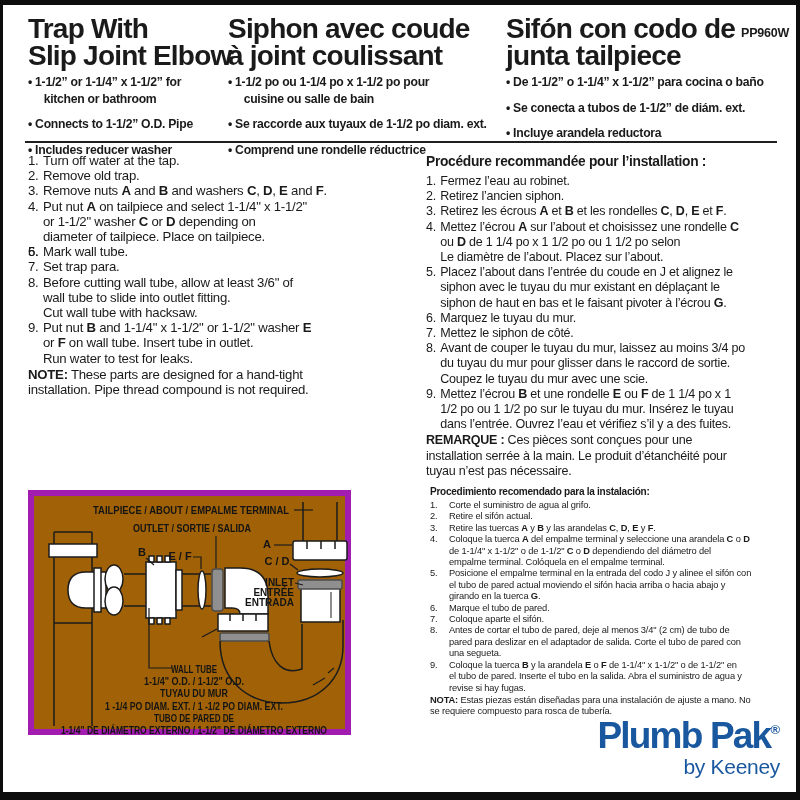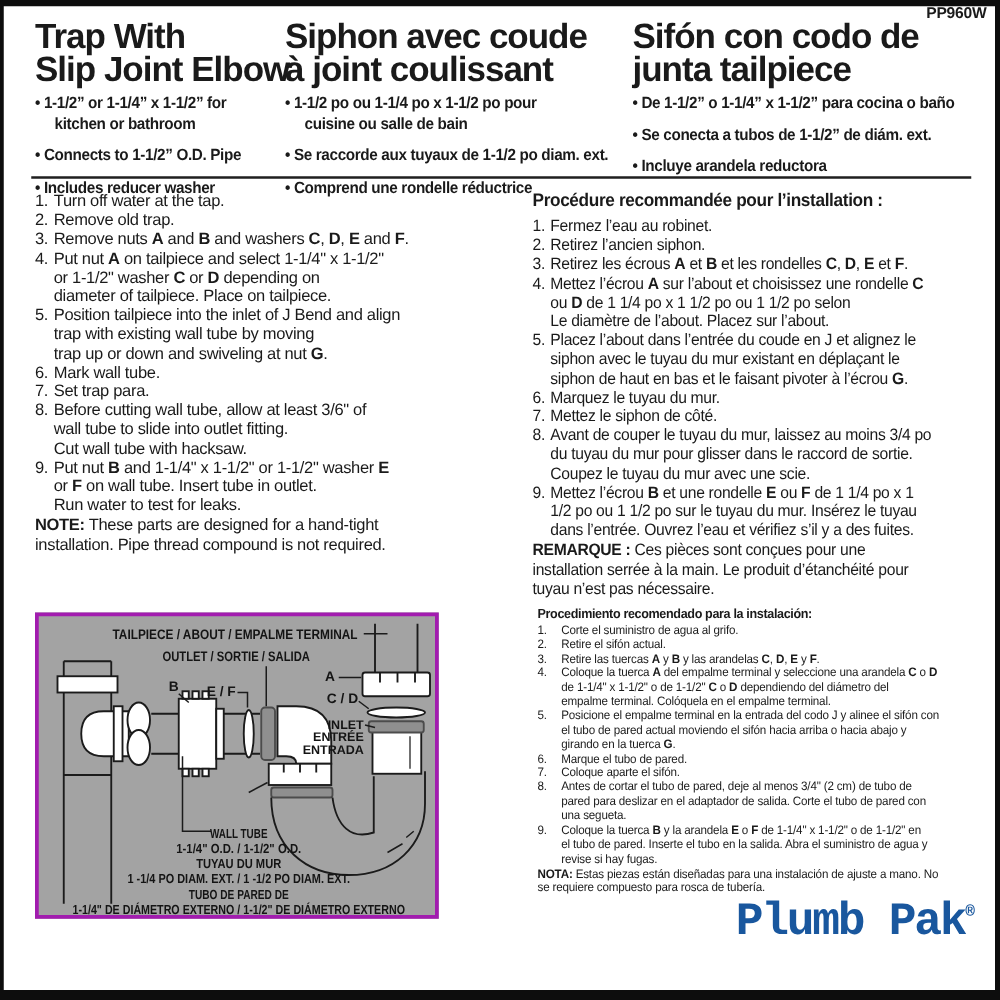--- a/index.html
+++ b/index.html
@@ -23,24 +23,24 @@
   .proc li{position:relative;padding-left:15px;font-size:13.2px;line-height:15.2px;letter-spacing:-0.25px;}
   .proc li .num{position:absolute;left:0;top:0;}
   .proc li .txt{white-space:pre;}
   .proc .note{font-size:13.2px;line-height:15.2px;letter-spacing:-0.25px;white-space:pre;margin-top:1px;}
   .condense{transform:scaleX(.95);transform-origin:0 0;}
   
   .proc-es .ptitle{font-size:10.6px;margin:0 0 2px 0;}
   .proc-es li{padding-left:20px;font-size:9.8px;line-height:11.4px;letter-spacing:-0.15px;}
   .proc-es .note{font-size:9.8px;line-height:11.4px;letter-spacing:-0.15px;}
   
-  .diagram{border:3px solid #a21caf;box-sizing:border-box;background:#a3a3a3;}
+  .diagram{border:6px solid #a21caf;box-sizing:border-box;background:#a16207;}
   .diagram svg text{font-family:"Liberation Sans","DejaVu Sans",sans-serif;font-weight:bold;fill:#141414;}
   
-  .logo{text-align:right;color:#19579e;font-family:Liberation Mono, monospace;}
+  .logo{text-align:right;color:#19579e;}
   .logo .brand{font-weight:bold;font-size:37px;line-height:38px;letter-spacing:-1.8px;white-space:nowrap;}
   .logo .reg{font-size:13px;vertical-align:14px;letter-spacing:0;}
   .logo .tagline{font-size:21px;line-height:22px;letter-spacing:-0.3px;margin-top:1px;}
 </style>
 </head>
 <body>
 
 <div class="frame"></div>
 
 <div class="abs hcol" style="left:28px;top:16px;width:210px;">
@@ -65,35 +65,33 @@
 </div>
 <div class="abs hcol" style="left:506px;top:16px;width:274px;">
   <div class="title">Sifón con codo de
 junta tailpiece</div>
   <ul id="bullets-es">
       <li>• De 1-1/2” o 1-1/4” x 1-1/2” para cocina o baño</li>
       <li>• Se conecta a tubos de 1-1/2” de diám. ext.</li>
       <li>• Incluye arandela reductora</li>
     </ul>
 </div>
-<div class="abs code" style="left:741px;top:3px;">PP960W</div>
+<div class="abs code" style="left:741px;top:26px;">PP960W</div>
 
 <div class="abs rule" style="left:25px;top:141px;width:752px;"></div>
 
 <div class="abs proc" style="left:28px;top:153px;width:400px;">
   <ol id="steps-en">
       <li><span class="num">1.</span><span class="txt">Turn off water at the tap.</span></li>
       <li><span class="num">2.</span><span class="txt">Remove old trap.</span></li>
       <li><span class="num">3.</span><span class="txt">Remove nuts <b>A</b> and <b>B</b> and washers <b>C</b>, <b>D</b>, <b>E</b> and <b>F</b>.</span></li>
       <li><span class="num">4.</span><span class="txt">Put nut <b>A</b> on tailpiece and select 1-1/4" x 1-1/2"
 or 1-1/2" washer <b>C</b> or <b>D</b> depending on
 diameter of tailpiece. Place on tailpiece.</span></li>
-      <li><span class="num">5.</span><span class="txt">Position tailpiece into the inlet of J Bend and align
-trap with existing wall tube by moving
-trap up or down and swiveling at nut <b>G</b>.</span></li>
+      <li><span class="num">5.</span></li>
       <li><span class="num">6.</span><span class="txt">Mark wall tube.</span></li>
       <li><span class="num">7.</span><span class="txt">Set trap para.</span></li>
       <li><span class="num">8.</span><span class="txt">Before cutting wall tube, allow at least 3/6" of
 wall tube to slide into outlet fitting.
 Cut wall tube with hacksaw.</span></li>
       <li><span class="num">9.</span><span class="txt">Put nut <b>B</b> and 1-1/4" x 1-1/2" or 1-1/2" washer <b>E</b>
 or <b>F</b> on wall tube. Insert tube in outlet.
 Run water to test for leaks.</span></li>
     </ol>
   <div class="note" id="note-en"><b>NOTE:</b> These parts are designed for a hand-tight
@@ -224,13 +222,14 @@
     <text x="160" y="189" font-size="10.5" text-anchor="middle" textLength="100" lengthAdjust="spacingAndGlyphs">1-1/4" O.D. / 1-1/2" O.D.</text>
     <text x="160" y="201" font-size="10.5" text-anchor="middle" textLength="68" lengthAdjust="spacingAndGlyphs">TUYAU DU MUR</text>
     <text x="160" y="213.5" font-size="10.5" text-anchor="middle" textLength="178" lengthAdjust="spacingAndGlyphs">1 -1/4 PO DIAM. EXT. / 1 -1/2 PO DIAM. EXT.</text>
     <text x="160" y="226" font-size="10.5" text-anchor="middle" textLength="80" lengthAdjust="spacingAndGlyphs">TUBO DE PARED DE</text>
     <text x="160" y="238" font-size="10.5" text-anchor="middle" textLength="266" lengthAdjust="spacingAndGlyphs">1-1/4" DE DIÁMETRO EXTERNO / 1-1/2" DE DIÁMETRO EXTERNO</text>
   </svg>
 </div>
 
 <div class="abs logo" style="left:555px;top:711px;width:225px;">
   <div class="brand"><span>Plumb Pak</span><span class="reg">®</span></div>
+  <div class="tagline">by Keeney</div>
 </div>
 
 </body></html>

